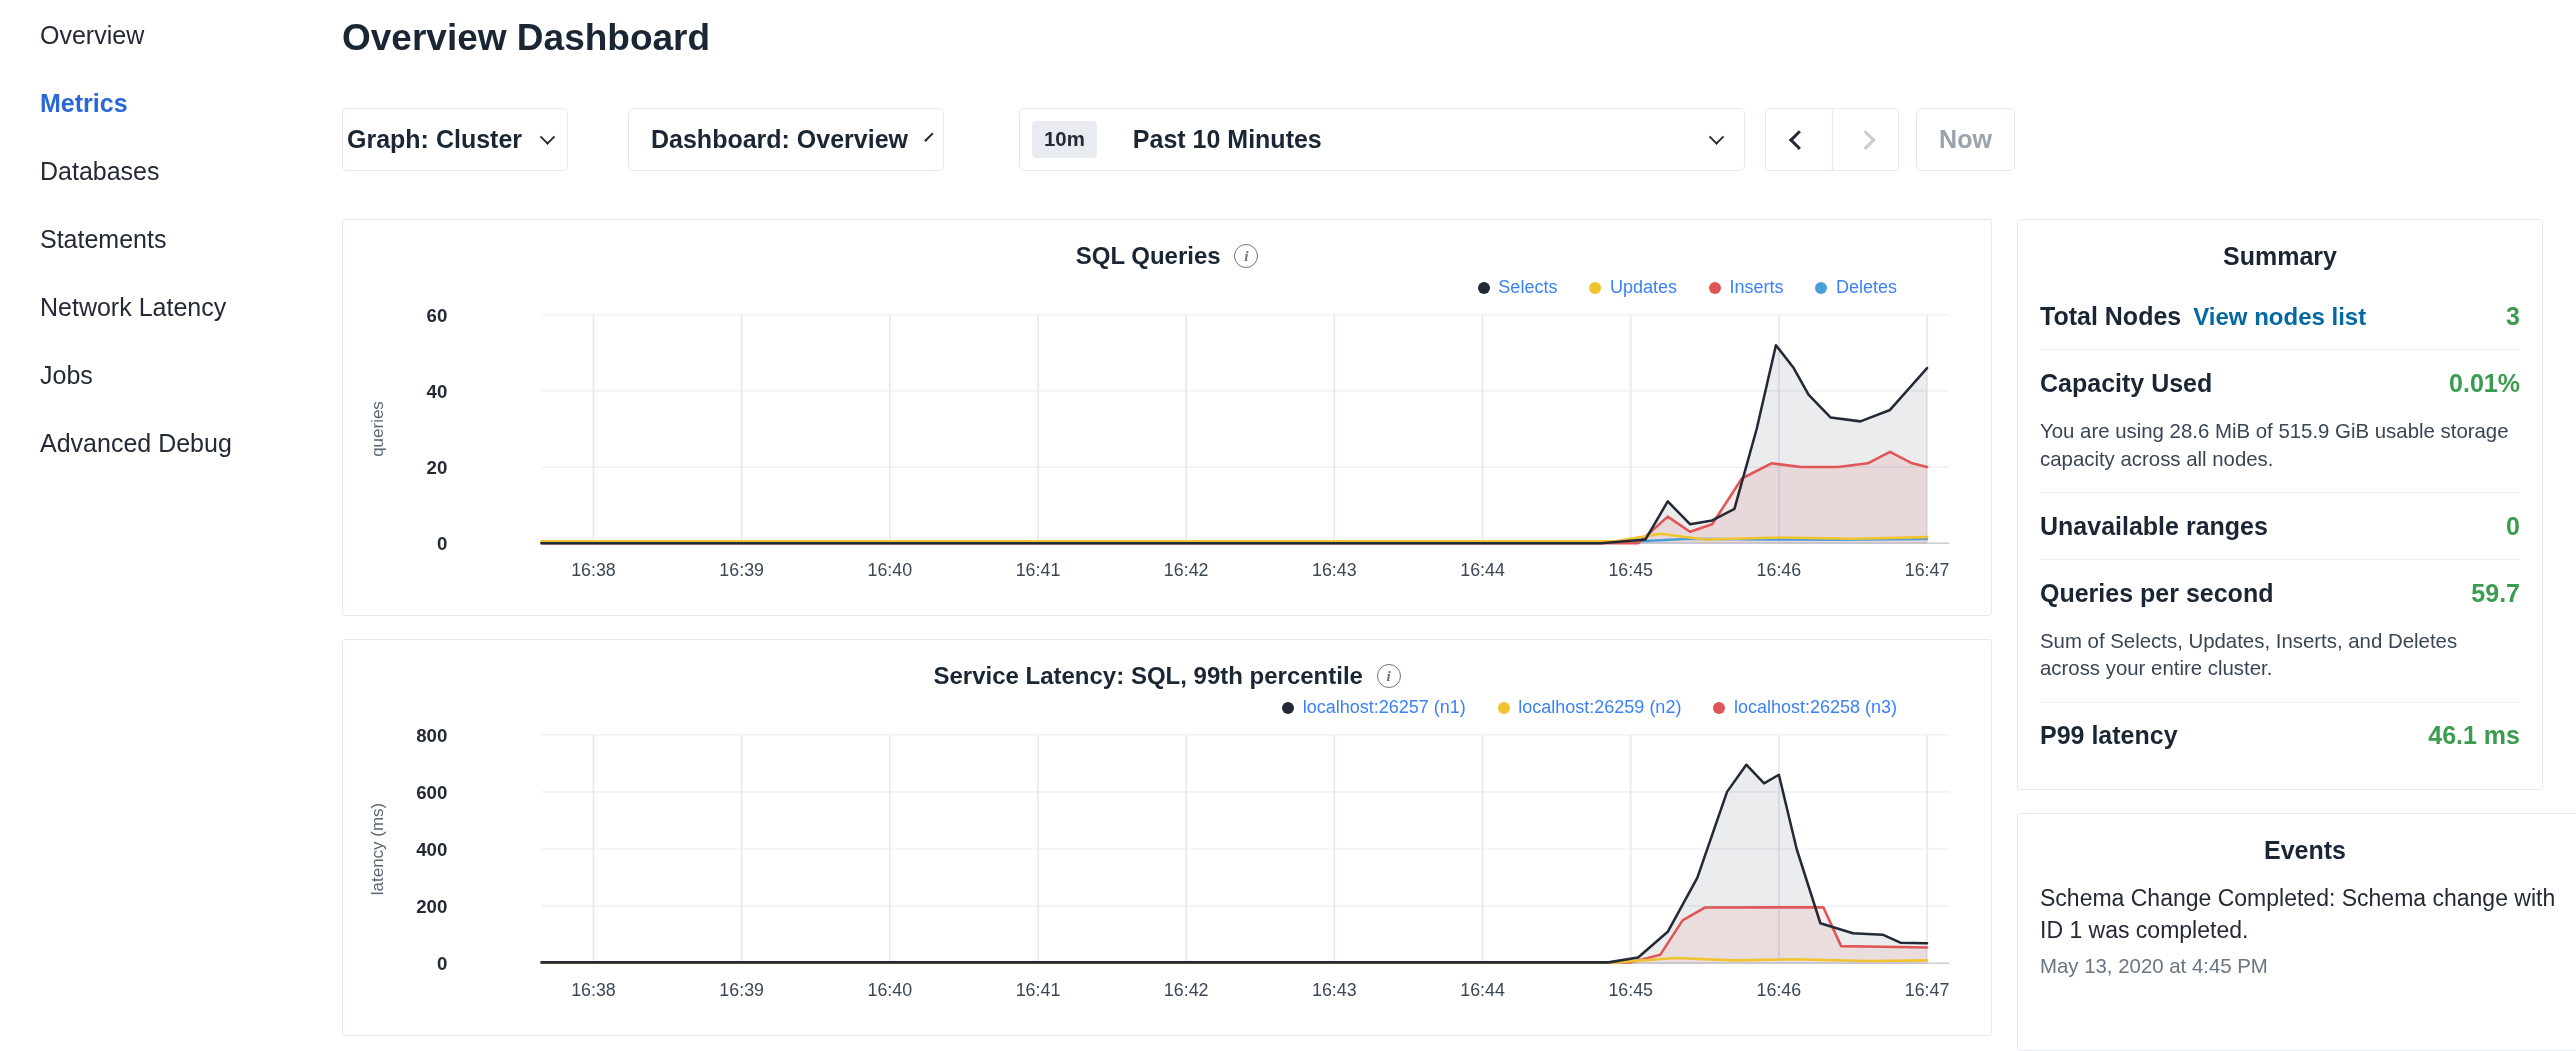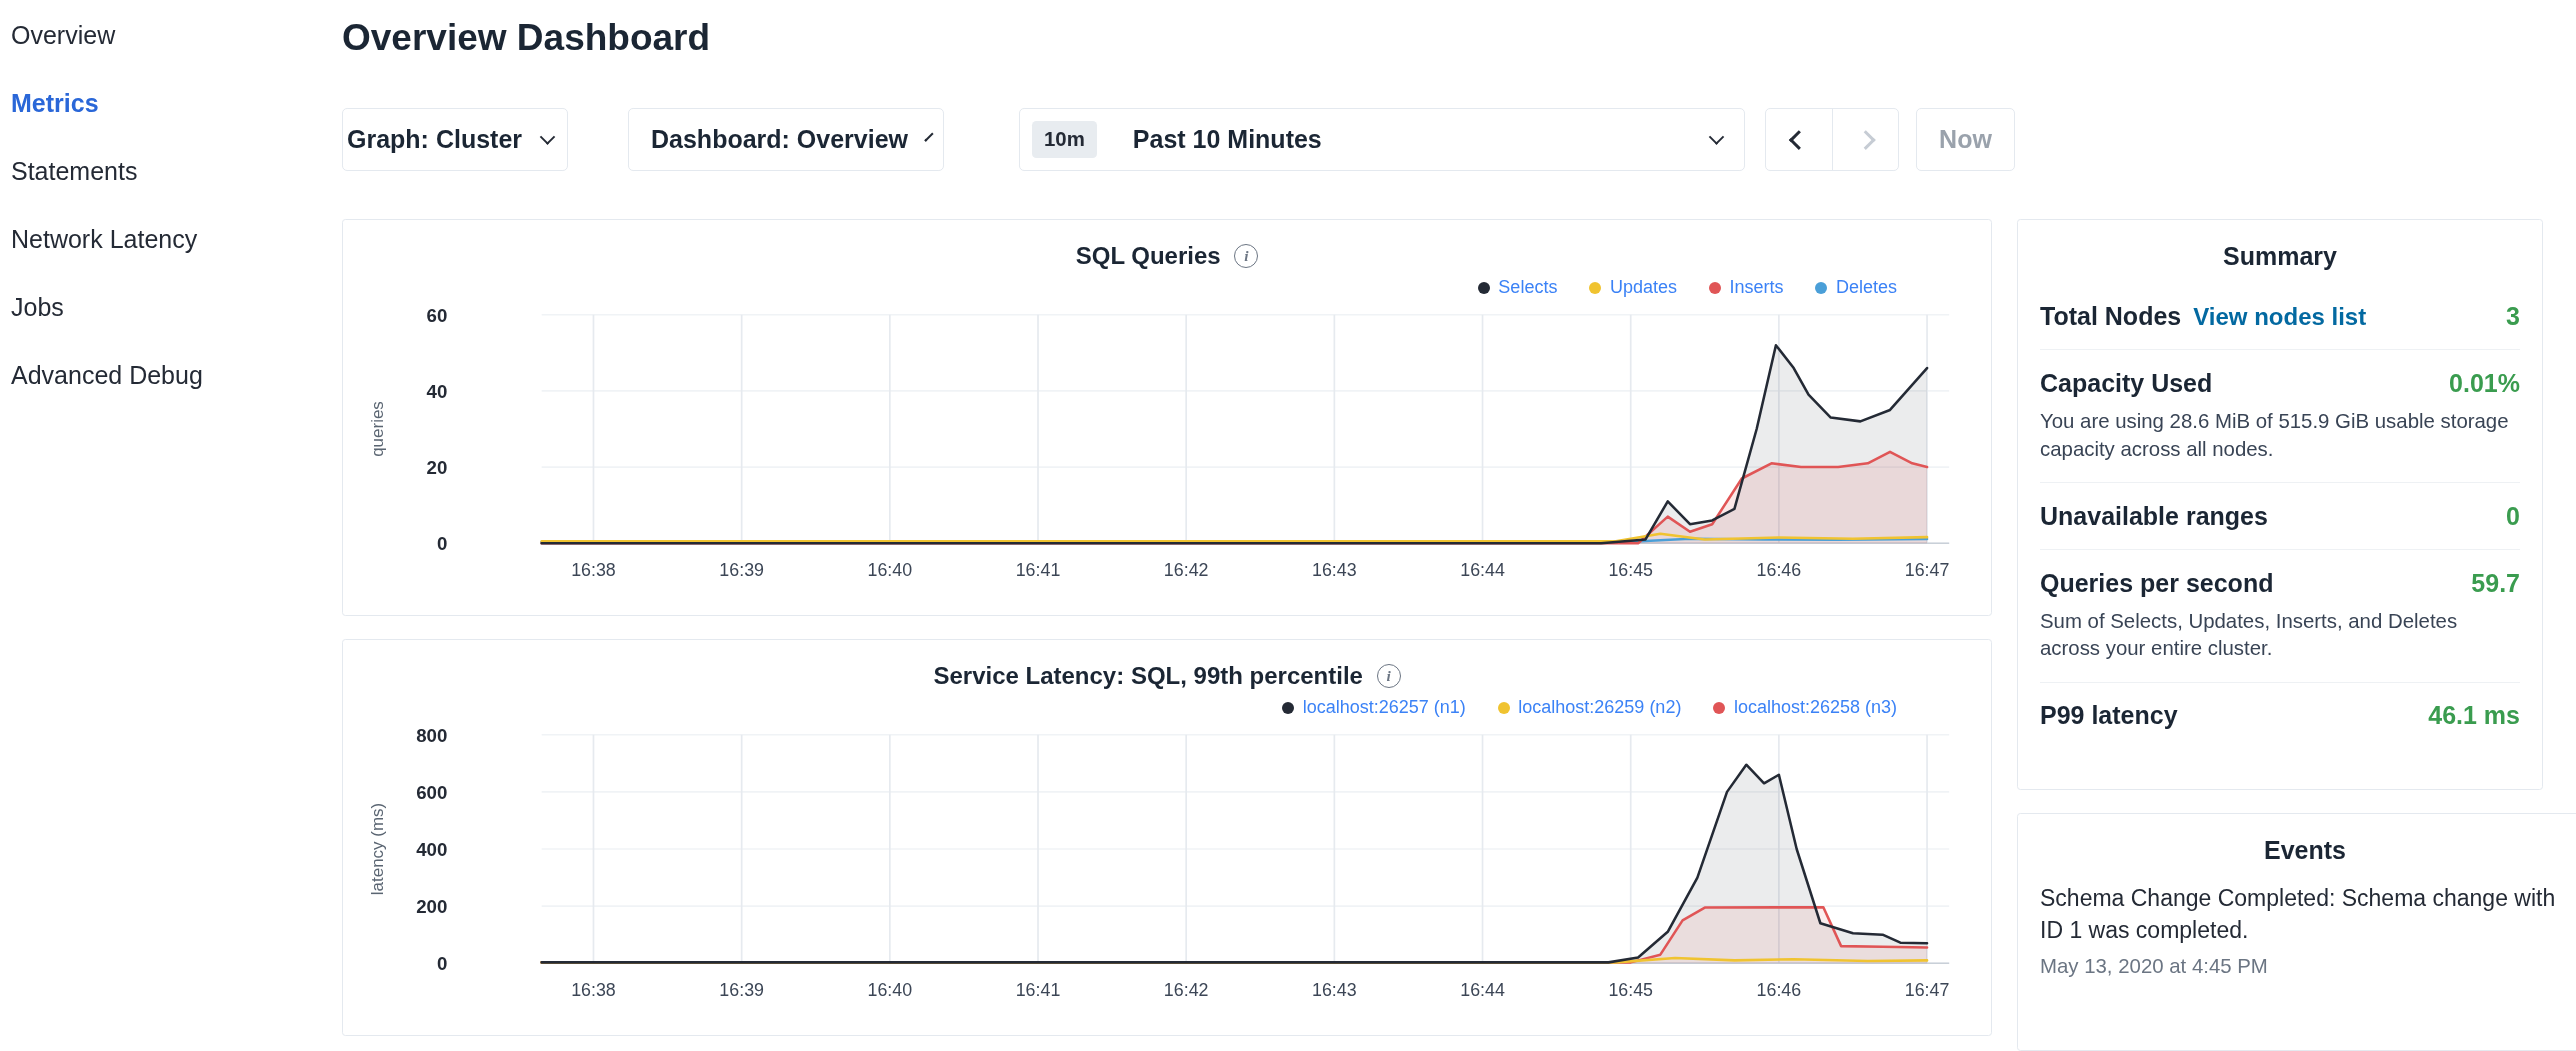--- a/index.html
+++ b/index.html
@@ -7,21 +7,21 @@
   body {
     position: relative;
     background: #ffffff;
     font-family: "Liberation Sans", sans-serif;
     color: #242a35;
     overflow: hidden;
   }
 
   
   .sidebar { position:absolute; left:0; top:0; width:342px; height:1051px; background:#fff; padding-top:1.7px; }
-  .nav-item { height:68px; display:flex; align-items:center; padding-left:11px; font-size:25px; color:#242a35; cursor:pointer; }
+  .nav-item { height:68px; display:flex; align-items:center; padding-left:40px; font-size:25px; color:#242a35; cursor:pointer; }
   .nav-item.active { color:#2a67d8; font-weight:bold; }
 
   
   .page-title { position:absolute; left:342px; top:17px; font-size:37px; font-weight:bold; color:#1b2634; }
 
   
   .btn {
     position:absolute; top:108px; height:63px; background:#fff;
     border:1.7px solid #e4e9ef; border-radius:5.1px;
     display:flex; align-items:center; font-size:25px; font-weight:bold; color:#1b2634;
@@ -73,35 +73,38 @@
   .xlab { font-size:21px; fill:#3c4656; }
   .axt  { font-size:20px; fill:#5a6572; }
 
   
   .panel-title { text-align:center; font-size:25px; font-weight:bold; color:#1b2634; padding:22px 0 12px; }
   .srow { padding:18.7px 0; border-bottom:1.7px solid #eef1f4; }
   .srow:last-child { border-bottom:none; }
   .srow-head { display:flex; justify-content:space-between; align-items:baseline; font-size:25px; font-weight:bold; color:#1b2634; }
   .slink { color:#0369a1; margin-left:12px; cursor:pointer; font-size:24px; white-space:nowrap; }
   .sval { color:#3a9c4f; white-space:nowrap; margin-left:10.2px; }
-  .srow-desc { font-size:20.4px; color:#394455; line-height:1.35; margin-top:10px; }
+  .srow-desc { font-size:20.4px; color:#394455; line-height:1.35; margin-top:20px; }
 
   
   .event-text { font-size:23px; color:#242a35; line-height:1.4; margin-top:5.1px; }
   .event-time { font-size:20.4px; color:#6b7583; margin-top:8.5px; }
 </style>
 </head>
 <body>
 
 <nav class="sidebar">
   <div class="nav-item">
       <span>Overview</span>
     </div>
   <div class="nav-item active">
       <span>Metrics</span>
+    </div>
+  <div class="nav-item">
+      <span>Databases</span>
     </div>
   <div class="nav-item">
       <span>Statements</span>
     </div>
   <div class="nav-item">
       <span>Network Latency</span>
     </div>
   <div class="nav-item">
       <span>Jobs</span>
     </div>

